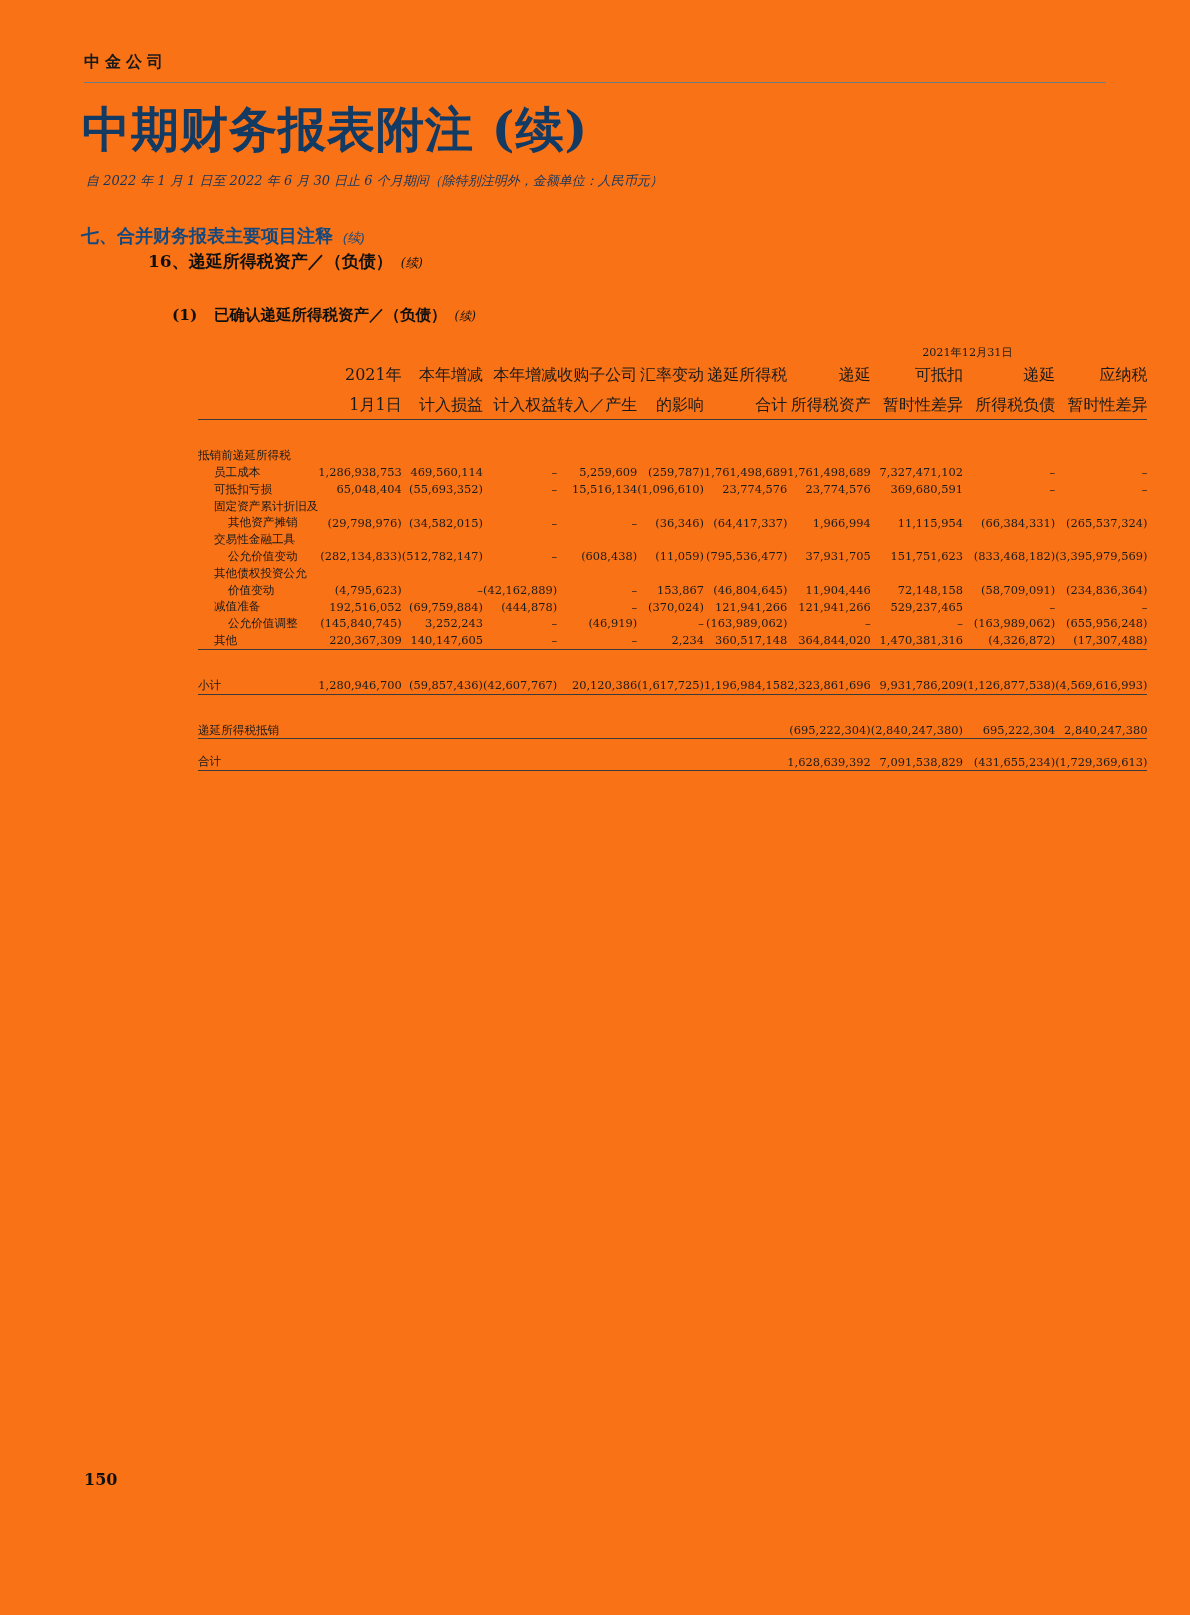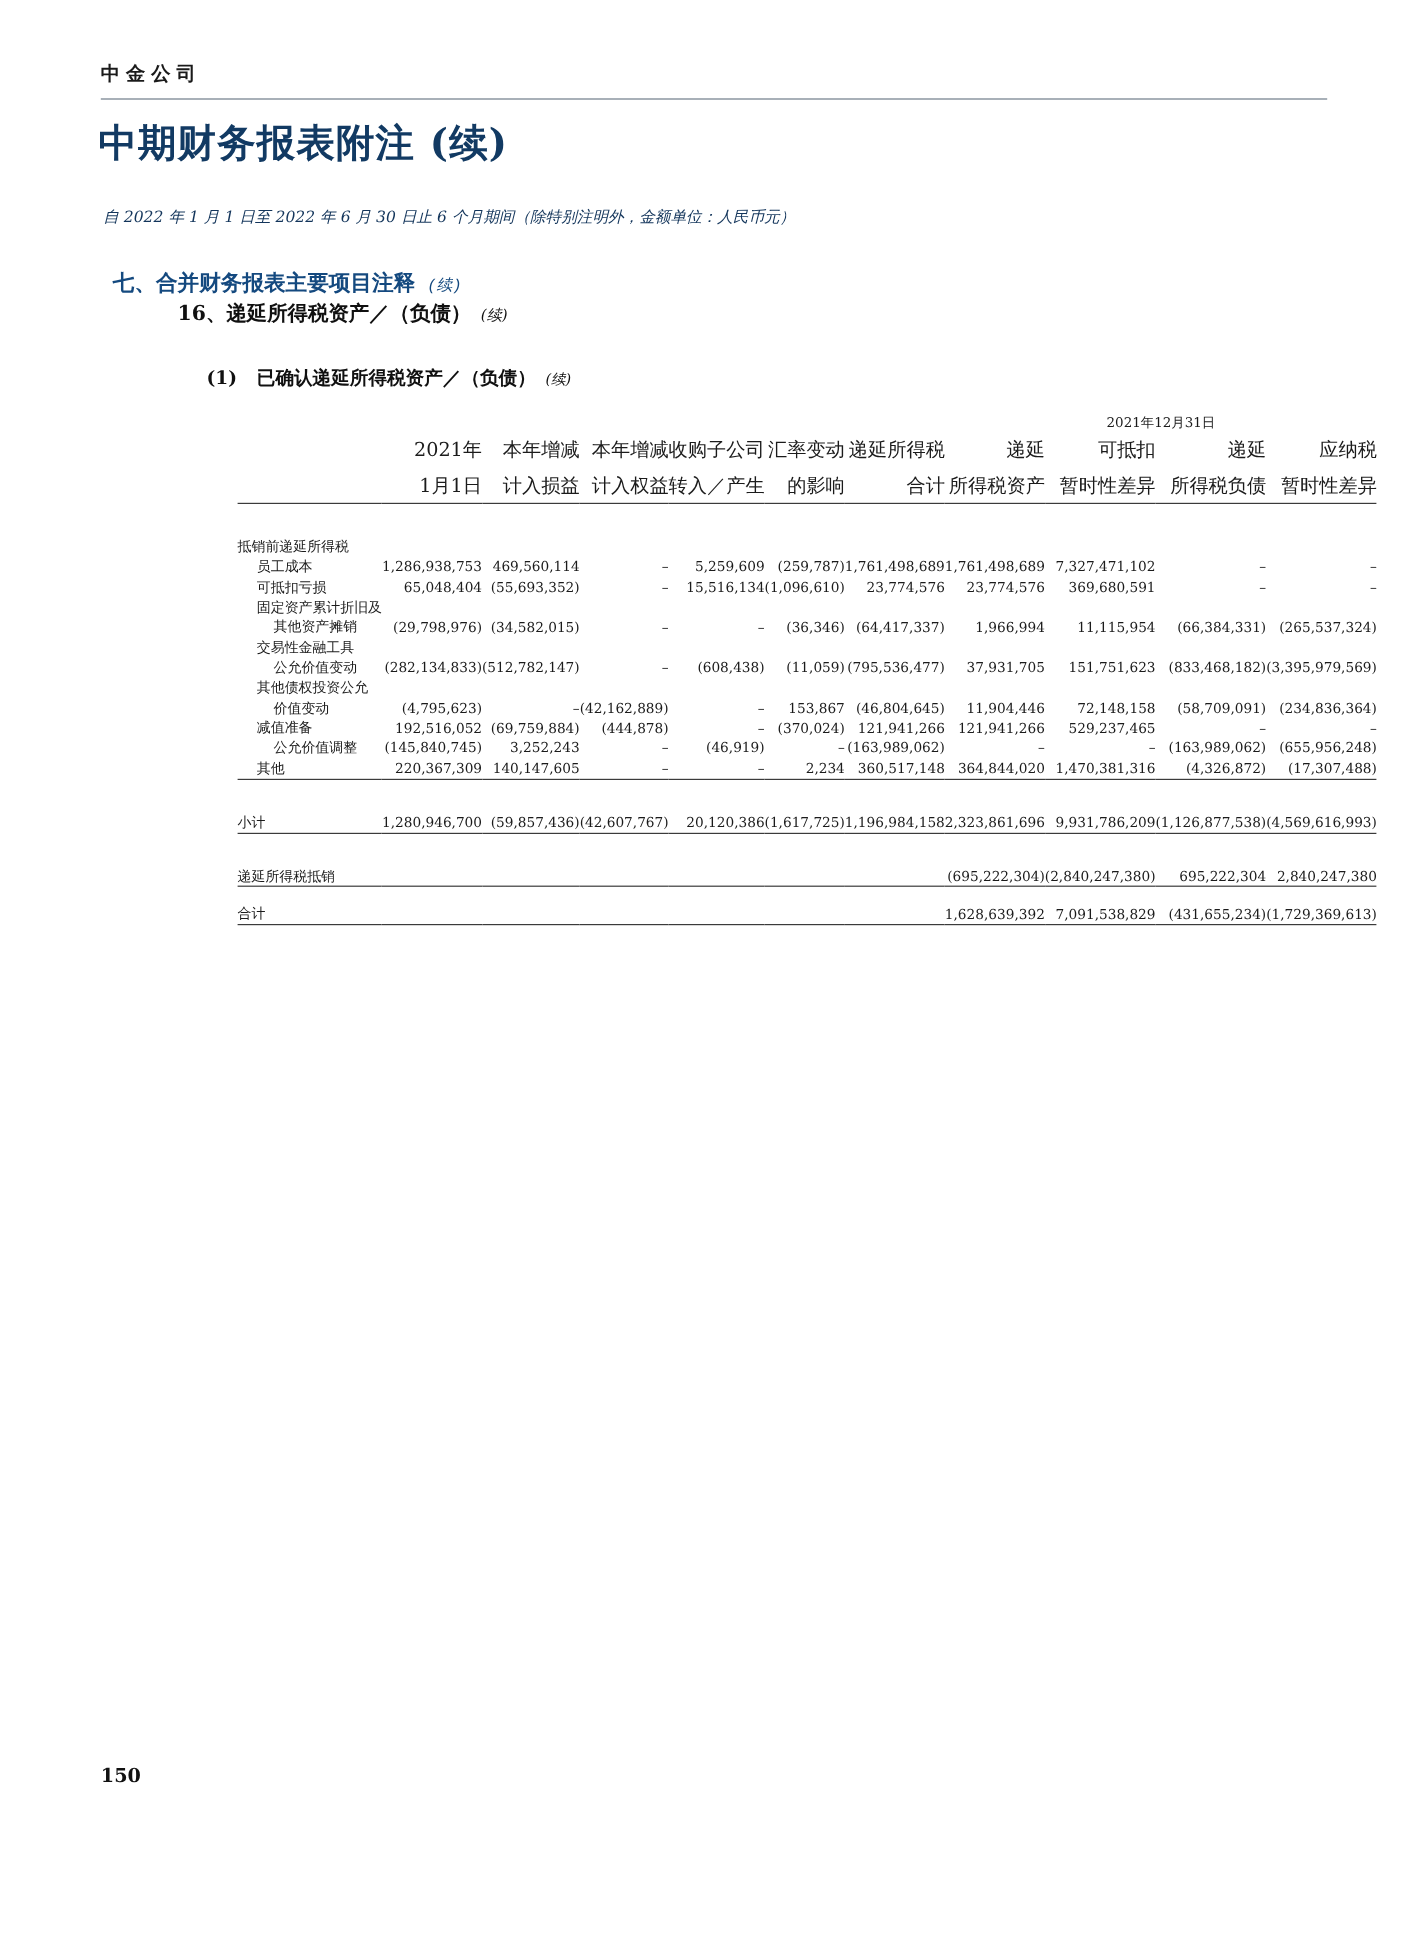--- a/index.html
+++ b/index.html
@@ -13,21 +13,21 @@
     font-family: "Liberation Serif", serif;
     color: #1b1b1b;
     position: relative;
     overflow: hidden;
   }
   .page {
     position: absolute;
     left: 0; top: 0;
     width: 1190px;
     height: 1615px;
-    background: #ffffff;
+    background: #f97316;
   }
   
   .brand {
     position: absolute;
     left: 84px;
     top: 52px;
     font-size: 16px;
     letter-spacing: 5px;
     color: #1a1a1a;
     font-family: "DejaVu Serif", serif;
@@ -38,43 +38,43 @@
     left: 84px;
     top: 82px;
     width: 1022px;
     height: 1px;
     background: #6f7d8a;
   }
   .doc-title {
     position: absolute;
     left: 82px;
     top: 98px;
-    font-size: 32px;
+    font-size: 48px;
     font-weight: 700;
     color: #123a63;
     font-family: "DejaVu Serif", serif;
     letter-spacing: 1px;
   }
   .doc-subtitle {
     position: absolute;
     left: 86px;
     top: 172px;
     font-size: 13px;
     font-style: italic;
     color: #13355b;
     font-family: "DejaVu Serif", serif;
   }
   .sec-head {
     position: absolute;
-    left: 94px;
+    left: 81px;
     top: 224px;
     font-size: 18px;
     font-weight: 700;
     color: #14497f;
-    font-family: Liberation Mono, monospace;
+    font-family: Liberation Sans, sans-serif;
     text-align: center;
   }
   .sec-head .cont {
     font-size: 13px;
     font-weight: 400;
     font-style: italic;
     margin-left: 10px;
   }
   .sub-head {
     position: absolute;

